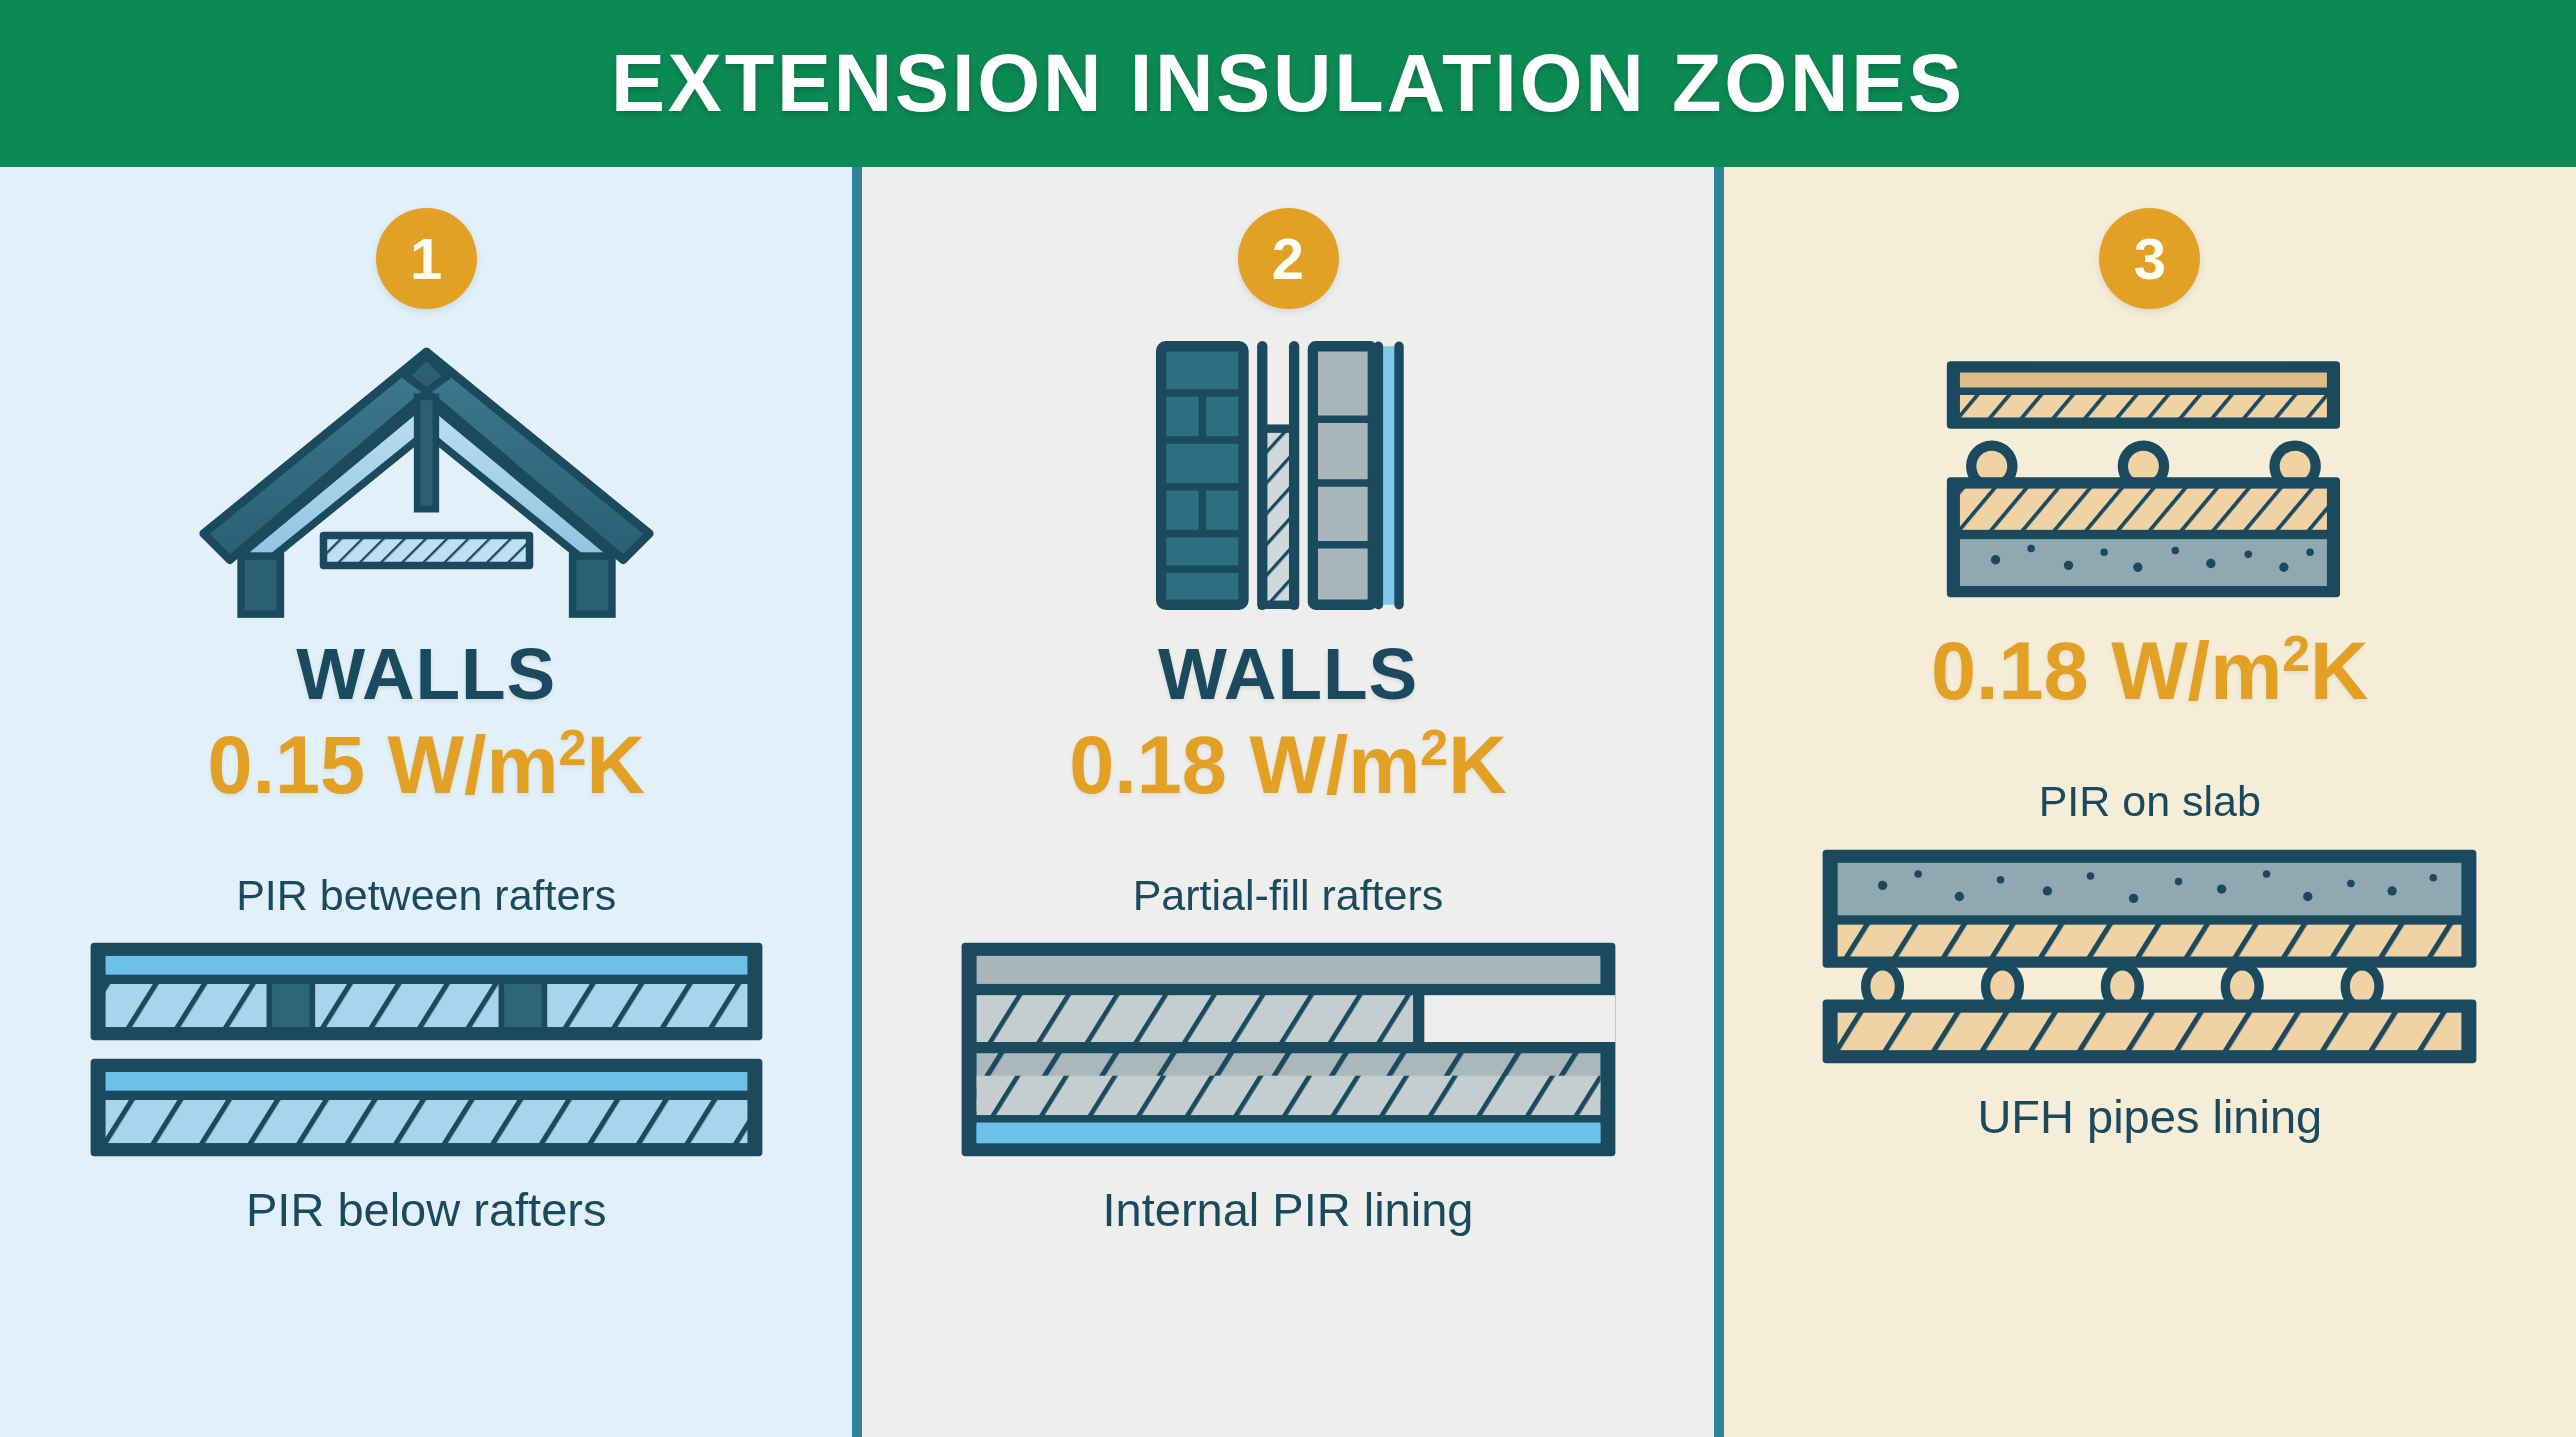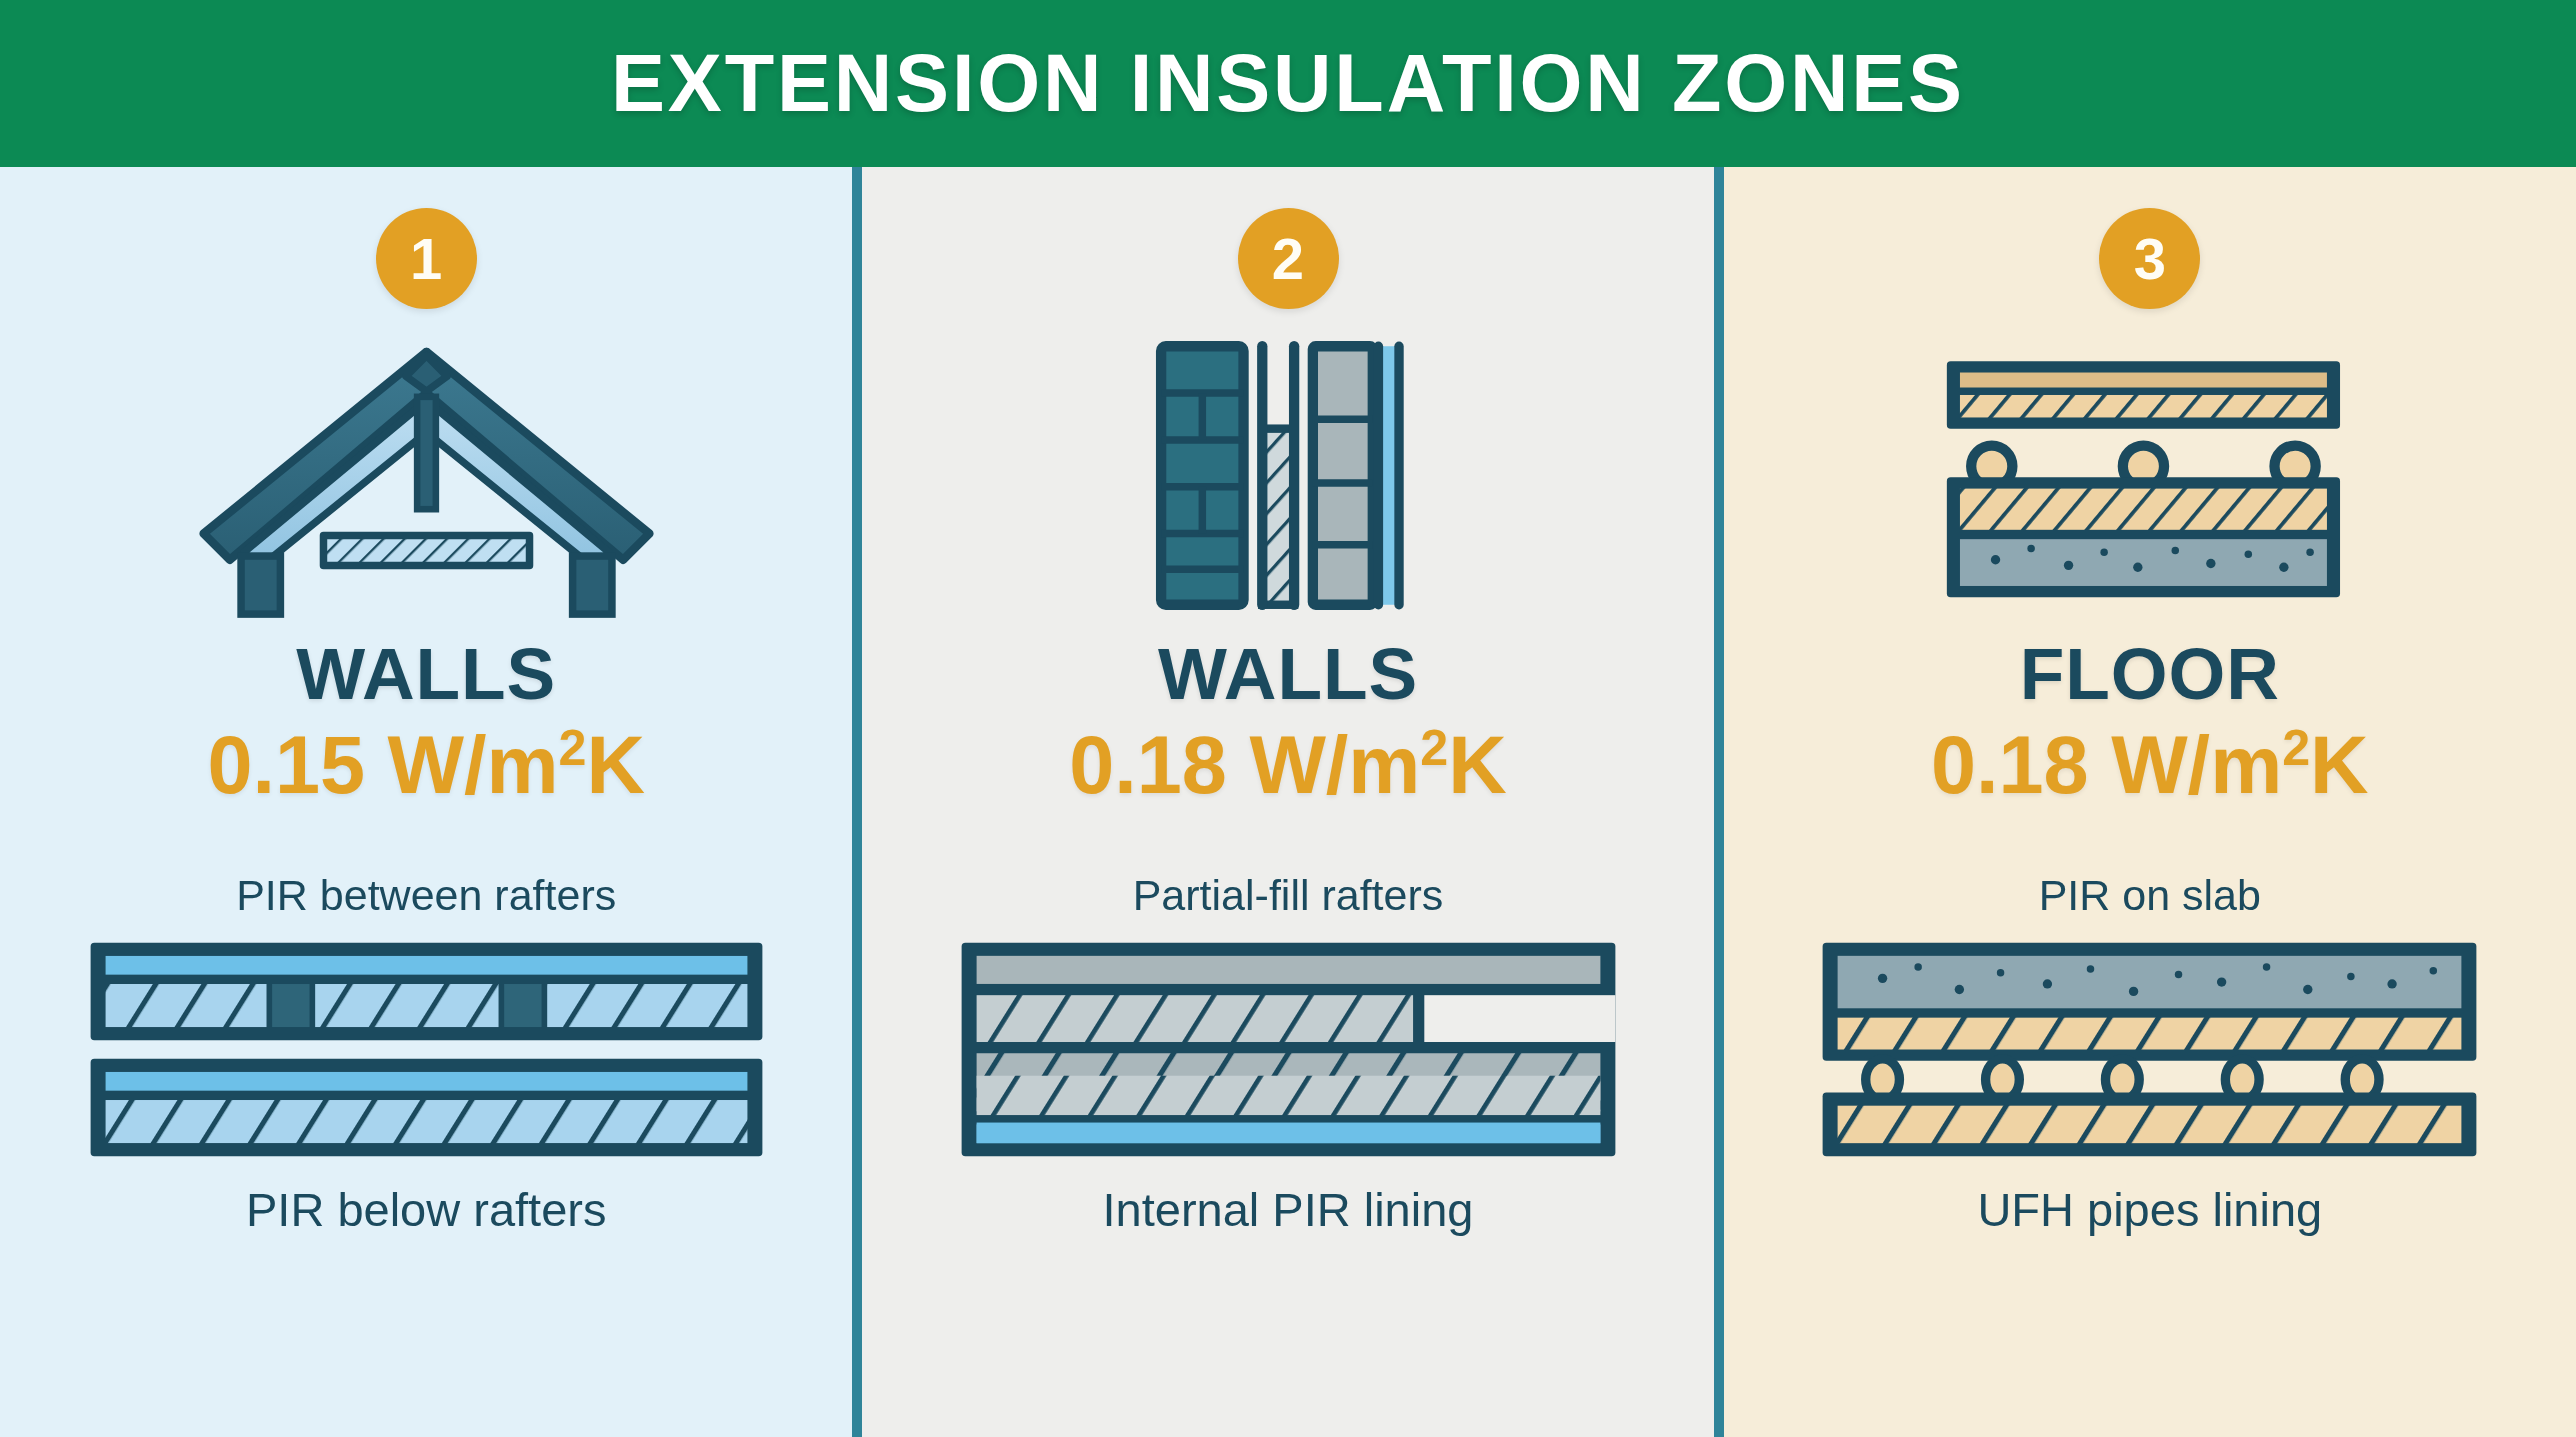--- a/index.html
+++ b/index.html
@@ -370,21 +370,20 @@
             <circle cx="222" cy="248" r="5"></circle>
               <circle cx="262" cy="230" r="4"></circle>
             <circle cx="300" cy="244" r="5"></circle>
               <circle cx="340" cy="234" r="4"></circle>
             <circle cx="378" cy="248" r="5"></circle>
               <circle cx="406" cy="232" r="4"></circle>
           </g>
         </svg>
       </div>
 
-      <div class="zone-name">FLOOR</div>
 
       <div class="u-value">
         <span>0.18</span><span>&nbsp;</span><span>W/m</span><sup>2</sup><span>K</span>
       </div>
 
       <div class="detail-top">PIR on slab</div>
 
       <div class="layers">
         <svg width="665" height="225" viewBox="0 0 710 240">
           <defs>

